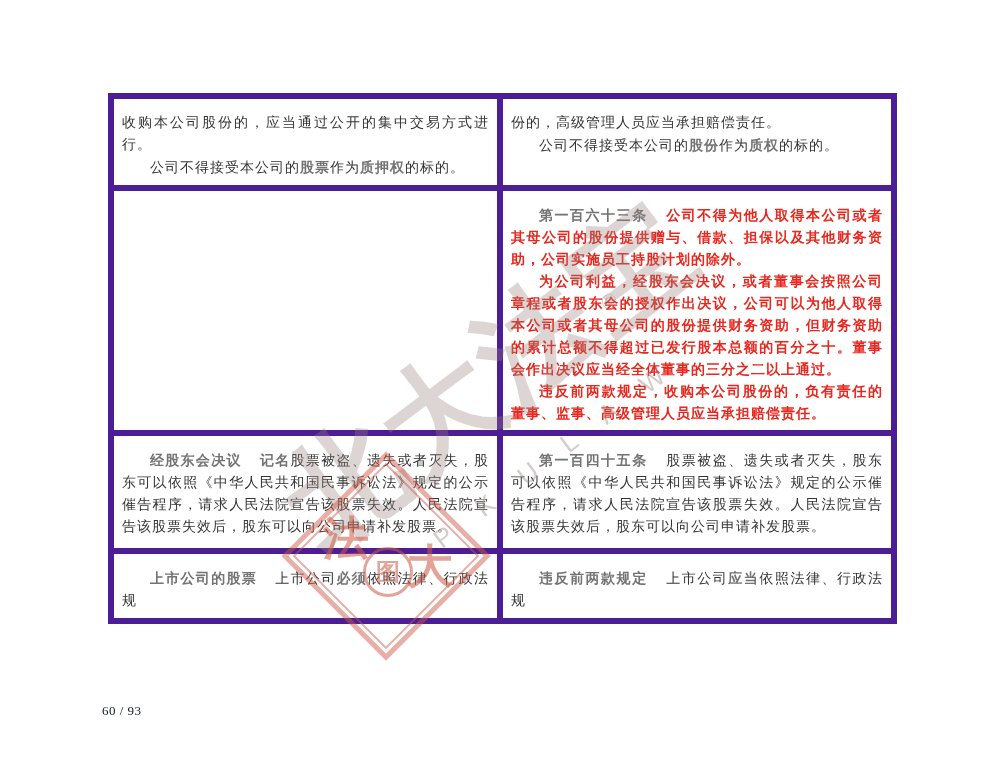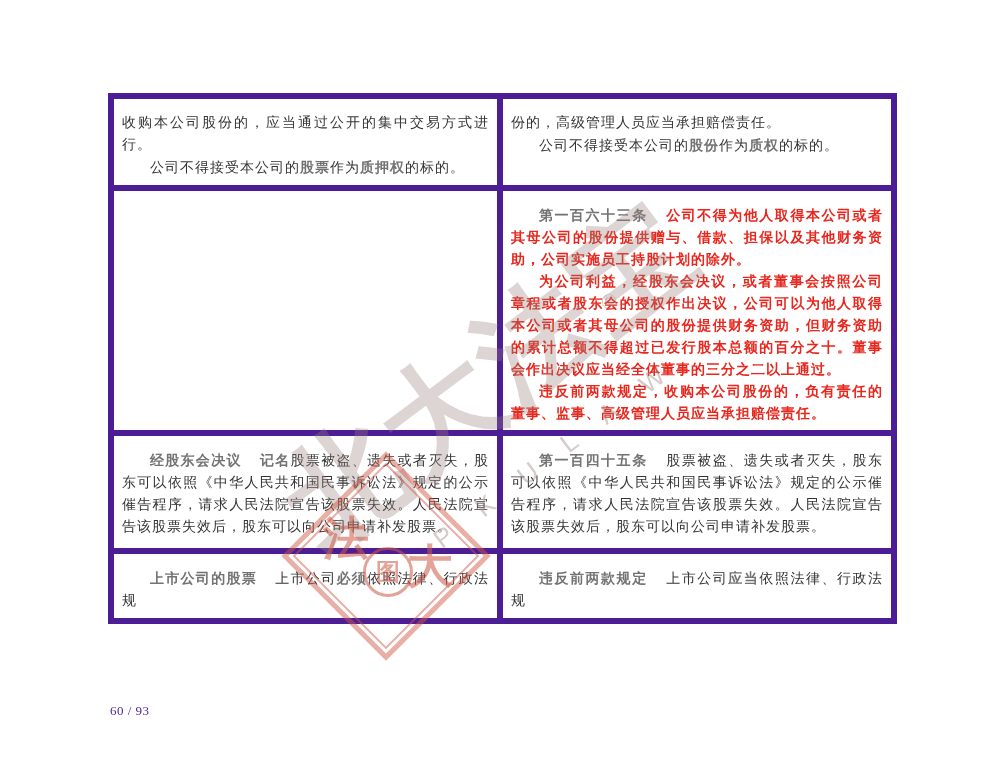--- a/index.html
+++ b/index.html
@@ -29,22 +29,22 @@
     font-family:"Liberation Sans","DejaVu Sans",sans-serif;
   }
   .red-block p{
     color:#e8271e;font-weight:bold;
     font-family:"Liberation Sans","DejaVu Sans",sans-serif;
     font-size:14px;
   }
   .gap{display:inline-block;width:18px;}
   
   .footer{
-    position:absolute;left:110px;top:703px;z-index:2;
-    font-size:13px;color:#4c1d95;letter-spacing:0.5px;
+    position:absolute;left:102px;top:703px;z-index:2;
+    font-size:13px;color:#0f172a;letter-spacing:0.5px;
   }
   
   .wm{position:absolute;pointer-events:none;z-index:5;}
   .wm-cn{
     left:170px;top:298px;width:640px;text-align:center;
     font-size:116px;font-weight:bold;letter-spacing:4px;
     color:rgba(152,128,120,0.33);
     transform:rotate(-37deg);
     font-family:"DejaVu Serif",serif;
   }

